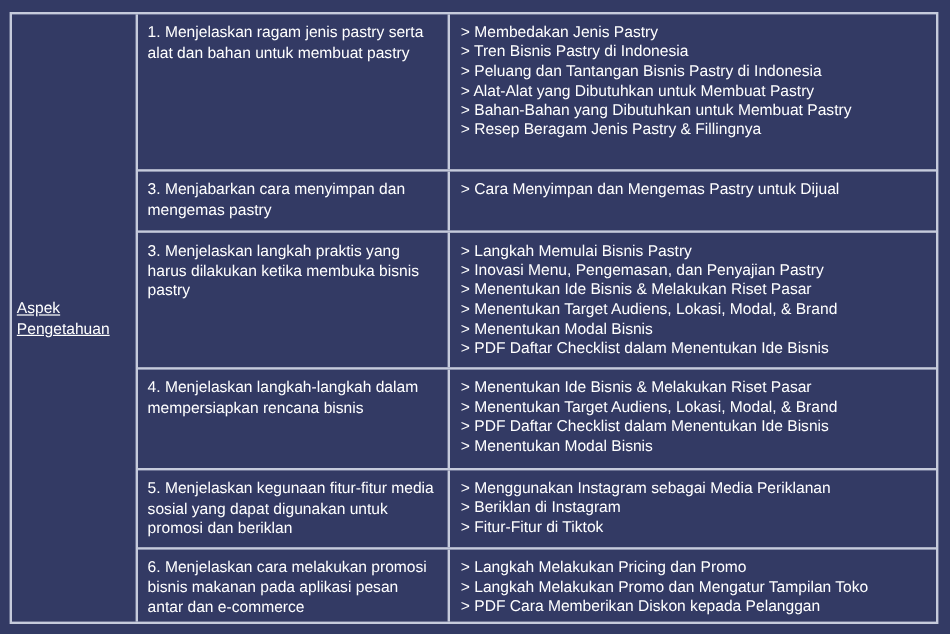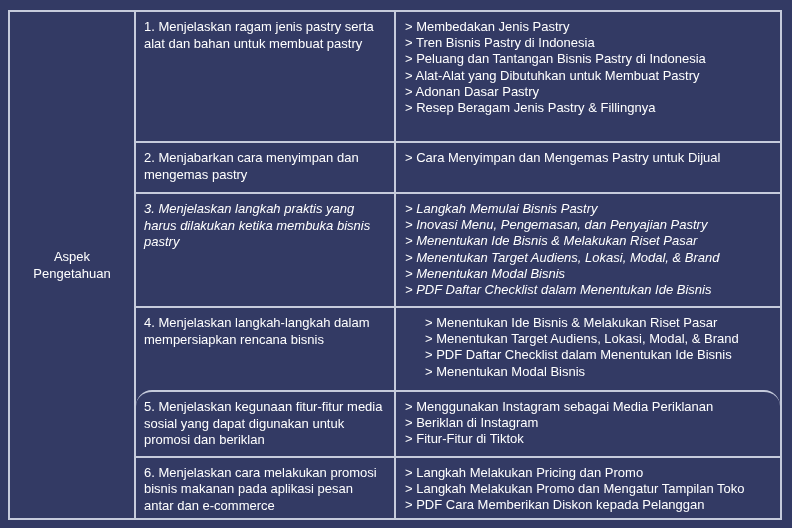--- a/index.html
+++ b/index.html
@@ -19,50 +19,51 @@
   .table {
     position: absolute;
     left: 8px; top: 10px;
     width: 774px; height: 510px;
     border: 2px solid var(--border);
     box-sizing: border-box;
     display: flex;
     background: var(--bg);
   }
   .aspect-cell {
-    width: 126px;
+    width: 105px;
     flex-shrink: 0;
     border-right: 2px solid var(--border);
     box-sizing: border-box;
     display: flex;
     align-items: center;
     justify-content: center;
-    text-align: center;
+    text-align: left;
     font-size: 13px;
     line-height: 17px;
     padding: 4px;
+    text-decoration: underline;
   }
   .rows {
     flex: 1;
     display: flex;
     flex-direction: column;
     min-width: 0;
   }
   .row {
     display: flex;
     border-top: 2px solid var(--border);
     box-sizing: border-box;
     min-height: 0;
   }
   .row:first-child { border-top: none; }
   .r0 { min-height: 129px; }
   .r1 { min-height: 51px; }
-  .r2 { min-height: 114px; font-style: italic; }
-  .r3 { min-height: 84px; gap: 20px; }
-  .r4 { min-height: 65px; border-radius: 16px; }
+  .r2 { min-height: 114px; }
+  .r3 { min-height: 84px; }
+  .r4 { min-height: 65px; }
   .r5 { flex: 1; }
   .objective-cell {
     width: 260px;
     flex-shrink: 0;
     border-right: 2px solid var(--border);
     box-sizing: border-box;
     padding: 7px 10px 7px 8px;
     font-size: 13px;
     line-height: 16.5px;
   }
@@ -83,27 +84,27 @@
 <div class="table">
   <div class="aspect-cell">Aspek Pengetahuan</div>
   <div class="rows">
   <div class="row r0">
     <div class="objective-cell"><span class="obj-text">1. Menjelaskan ragam jenis pastry serta alat dan bahan untuk membuat pastry</span><span class="obj-italic"></span></div>
     <div class="topics-cell">
           <div class="topic">&gt; Membedakan Jenis Pastry</div>
           <div class="topic">&gt; Tren Bisnis Pastry di Indonesia</div>
           <div class="topic">&gt; Peluang dan Tantangan Bisnis Pastry di Indonesia</div>
           <div class="topic">&gt; Alat-Alat yang Dibutuhkan untuk Membuat Pastry</div>
-          <div class="topic">&gt; Adonan Dasar Pastry</div>
+          <div class="topic">&gt; Bahan-Bahan yang Dibutuhkan untuk Membuat Pastry</div>
           <div class="topic">&gt; Resep Beragam Jenis Pastry &amp; Fillingnya</div>
         </div>
   </div>
 
   <div class="row r1">
-    <div class="objective-cell"><span class="obj-text">2. Menjabarkan cara menyimpan dan mengemas pastry</span><span class="obj-italic"></span></div>
+    <div class="objective-cell"><span class="obj-text">3. Menjabarkan cara menyimpan dan mengemas pastry</span><span class="obj-italic"></span></div>
     <div class="topics-cell">
           <div class="topic">&gt; Cara Menyimpan dan Mengemas Pastry untuk Dijual</div>
         </div>
   </div>
 
   <div class="row r2">
     <div class="objective-cell"><span class="obj-text">3. Menjelaskan langkah praktis yang harus dilakukan ketika membuka bisnis pastry</span><span class="obj-italic"></span></div>
     <div class="topics-cell">
           <div class="topic">&gt; Langkah Memulai Bisnis Pastry</div>
           <div class="topic">&gt; Inovasi Menu, Pengemasan, dan Penyajian Pastry</div>

